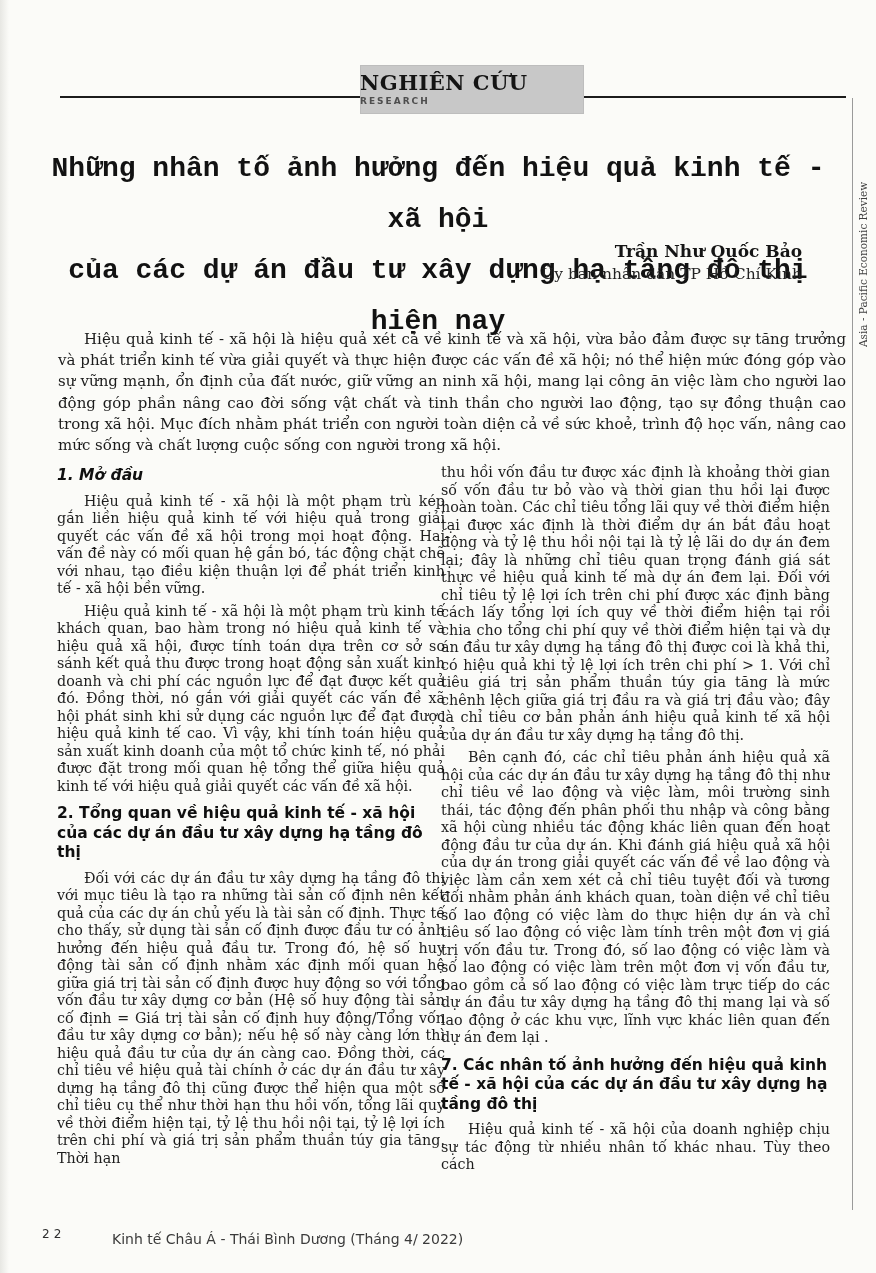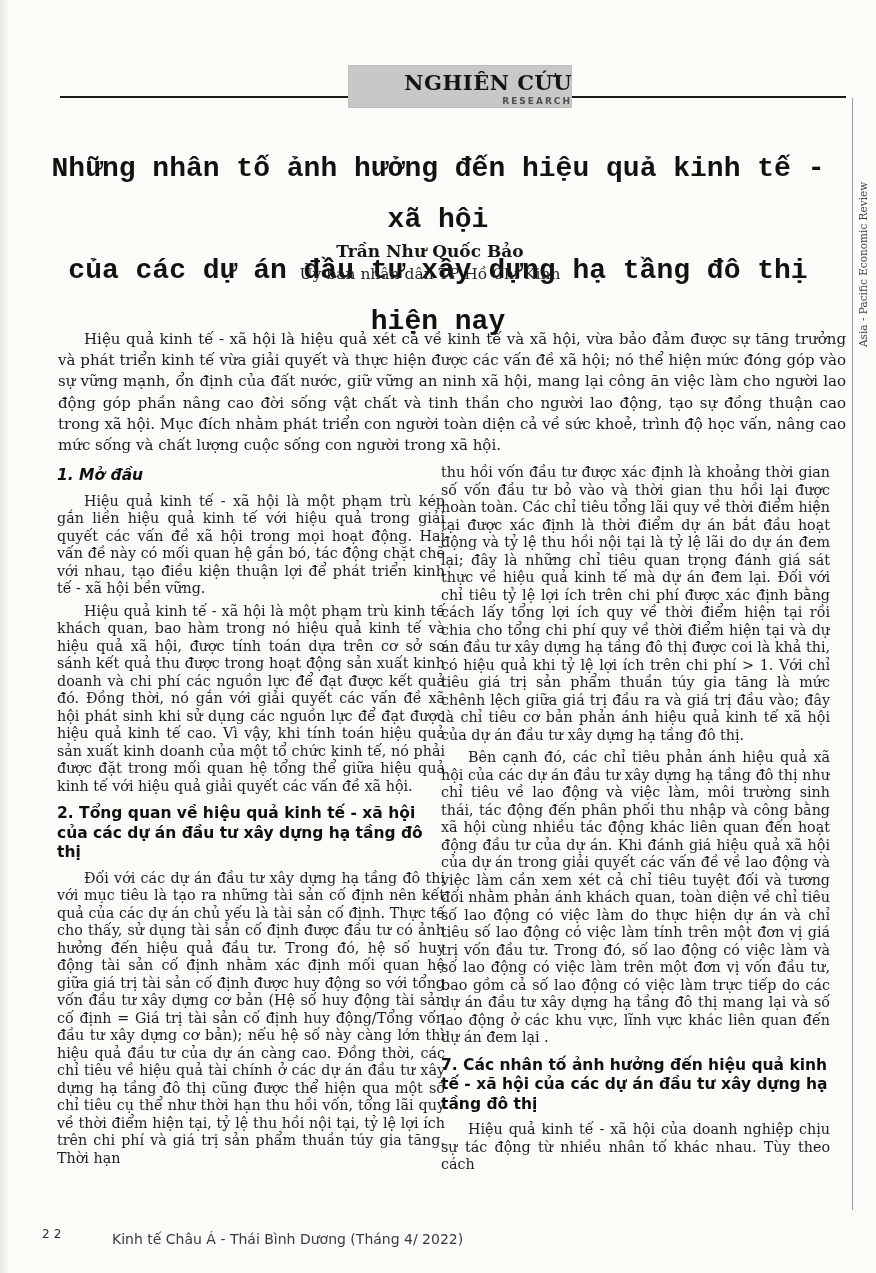--- a/index.html
+++ b/index.html
@@ -19,31 +19,31 @@
     font-family:"DejaVu Serif", serif;
     color:var(--text);
   }
   .page::before{ 
     content:"";position:absolute;left:0;top:0;bottom:0;width:9px;
     background:linear-gradient(90deg,#e7e7e3,rgba(255,255,255,0));
     pointer-events:none;
   }
   .top-rule{position:absolute;left:60px;top:96px;width:786px;height:2px;background:var(--rule);}
   .badge{
-    position:absolute;left:348px;top:65px;width:224px;height:43px;
-    background:var(--badge_bg);text-align:right;z-index:2;
+    position:absolute;left:360px;top:65px;width:224px;height:49px;
+    background:var(--badge_bg);text-align:left;z-index:2;
     box-shadow:0 0 0 1px #bdbdbd inset;
   }
   .badge-title{font-family:"DejaVu Serif",serif;font-weight:bold;font-size:21px;margin-top:5px;letter-spacing:.5px;color:#141414;}
   .badge-sub{font-family:"DejaVu Sans",sans-serif;font-size:9px;letter-spacing:2px;color:var(--muted);margin-top:1px;font-weight:bold;}
   .title{
     position:absolute;left:40px;top:124px;width:796px;
     text-align:center;font-weight:bold;font-size:28px;line-height:51px;color:#121212;font-family:Liberation Mono, monospace;
   }
-  .byline{position:absolute;left:52px;top:241px;width:756px;text-align:center;}
+  .byline{position:absolute;left:46px;top:241px;width:756px;text-align:right;}
   .author{font-weight:bold;font-size:17px;color:#151515;}
   .affiliation{font-size:15.5px;margin-top:4px;color:#222;}
   .abstract{
     position:absolute;left:58px;top:329px;width:788px;
     font-size:15px;line-height:21.2px;text-align:justify;text-indent:26px;color:#1b1b1b;
   }
   .col{position:absolute;top:464px;height:748px;overflow:hidden;}
   .col-left{left:57px;width:388px;}
   .col-right{left:441px;width:389px;}
   .col h2{

